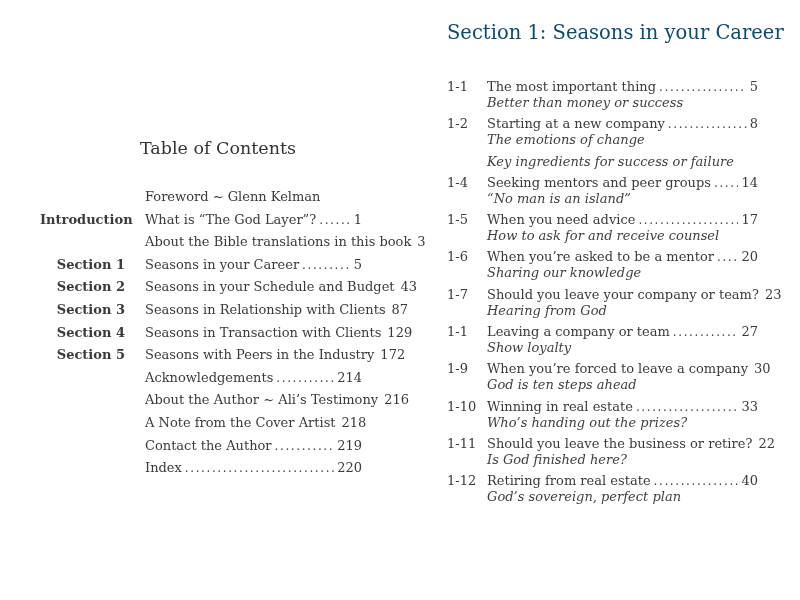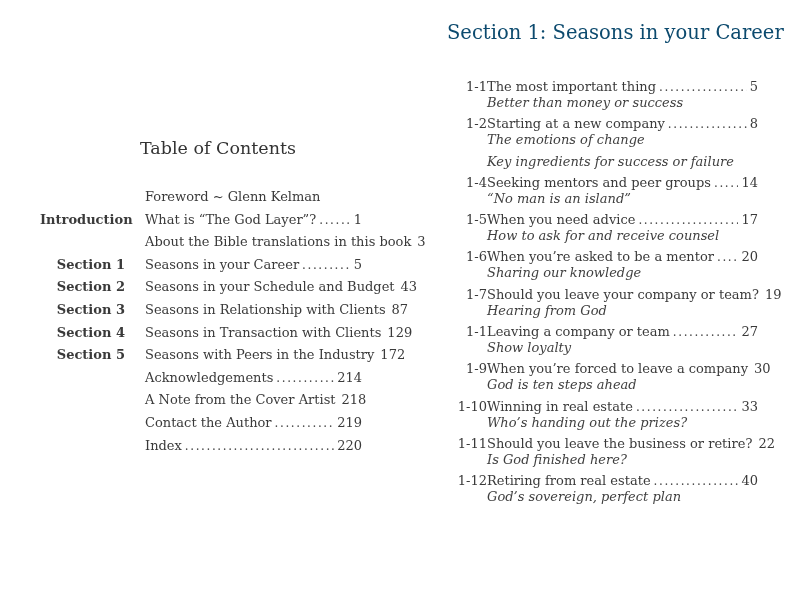--- a/index.html
+++ b/index.html
@@ -64,21 +64,21 @@
     color: #0c4a6e;
     white-space: nowrap;
   }
   .sec-entry { margin-bottom: 6.3px; font-size: 13px; }
   .sec-main {
     display: flex;
     align-items: baseline;
     line-height: 15px;
     white-space: nowrap;
   }
-  .sec-main .num { flex: none; width: 40px; text-align: right; }
+  .sec-main .num { flex: none; width: 40px; }
   .sec-sub {
     font-style: italic;
     margin-left: 40px;
     line-height: 15px;
     color: #3f3f3f;
     white-space: nowrap;
   }
 </style>
 </head>
 <body>
@@ -145,20 +145,26 @@
           <span class="pagenum">172</span>
         </div>
 
         <div class="toc-row empty-label">
           <span class="label"></span>
           <span class="entry-title">Acknowledgements</span>
           <span class="leader"></span>
           <span class="pagenum">214</span>
         </div>
 
+        <div class="toc-row empty-label">
+          <span class="label"></span>
+          <span class="entry-title">About the Author ~ Ali’s Testimony</span>
+          <span class="leader"></span>
+          <span class="pagenum">216</span>
+        </div>
 
         <div class="toc-row empty-label">
           <span class="label"></span>
           <span class="entry-title">A Note from the Cover Artist</span>
           <span class="leader"></span>
           <span class="pagenum">218</span>
         </div>
 
         <div class="toc-row empty-label">
           <span class="label"></span>
@@ -232,21 +238,21 @@
             <span class="pagenum">20</span>
           </div>
           <div class="sec-sub">Sharing our knowledge</div>
         </div>
 
         <div class="sec-entry">
           <div class="sec-main">
             <span class="num">1-7</span>
             <span class="entry-title">Should you leave your company or team?</span>
             <span class="leader"></span>
-            <span class="pagenum">19</span>
+            <span class="pagenum">23</span>
           </div>
           <div class="sec-sub">Hearing from God</div>
         </div>
 
         <div class="sec-entry">
           <div class="sec-main">
             <span class="num">1-1</span>
             <span class="entry-title">Leaving a company or team</span>
             <span class="leader"></span>
             <span class="pagenum">27</span>

